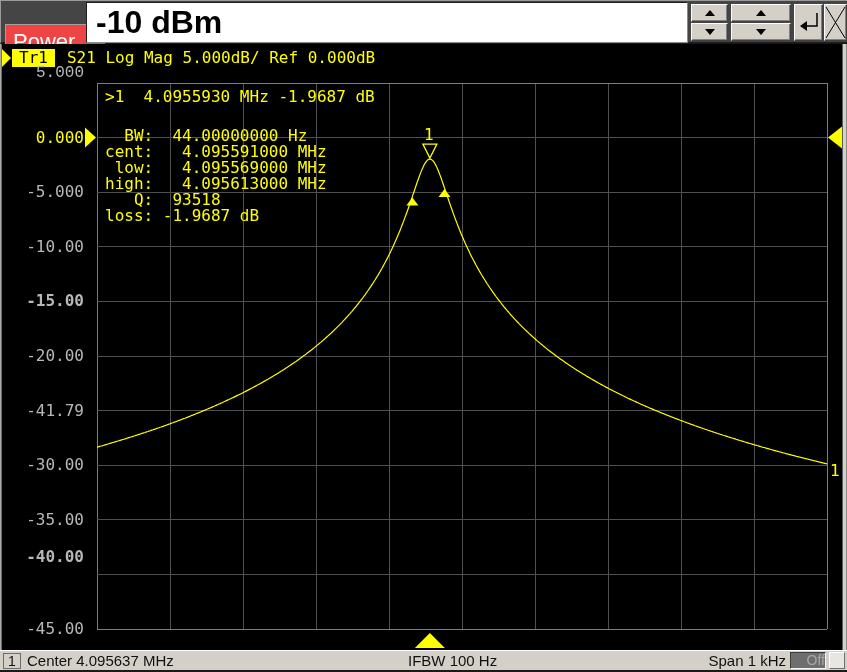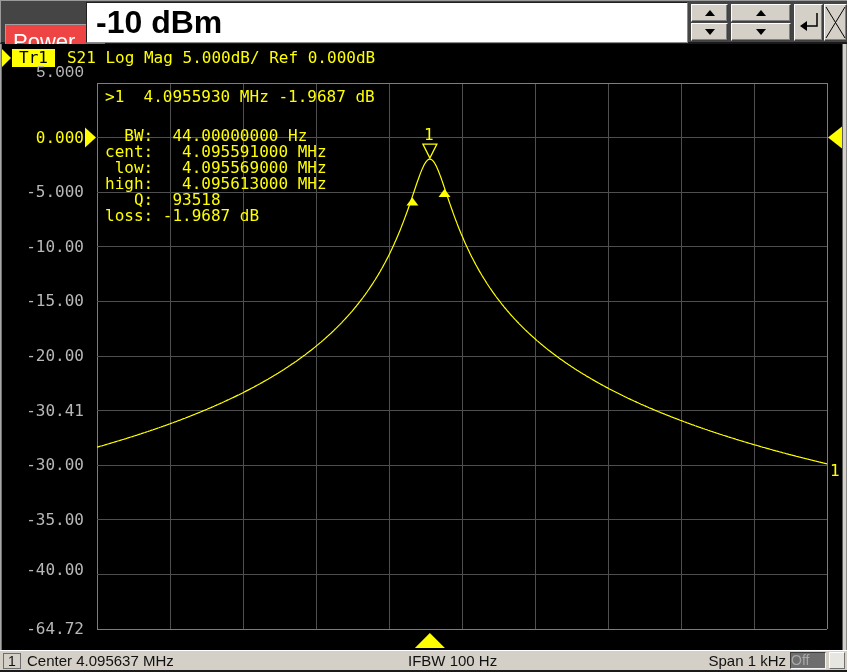--- a/index.html
+++ b/index.html
@@ -78,21 +78,21 @@
   .chan {
     position:absolute; left:3px; top:2px; width:18px; height:16px;
     border:1px solid #6e6e6e; background:#d4d0c8; text-align:center;
     line-height:14px; font-size:14px;
   }
   .sb-center { position:absolute; left:27px;  top:1px; line-height:18px; }
   .sb-ifbw   { position:absolute; left:408px; top:1px; line-height:18px; }
   .sb-span   { position:absolute; right:61px; top:1px; line-height:18px; }
   .sb-off {
     position:absolute; left:790px; top:1px; width:36px; height:17px;
-    background:#6e6e6e; color:#a8a8a8; text-align:left; line-height:15px; font-size:14px;
+    background:#6e6e6e; color:#a8a8a8; text-align:right; line-height:15px; font-size:14px;
     border-top:1px solid #3c3c3c; border-left:1px solid #3c3c3c;
     border-right:1px solid #f4f4f4; border-bottom:1px solid #f4f4f4;
   }
   .sb-blank {
     position:absolute; left:829px; top:1px; width:16px; height:17px;
     background:#e8e6e0;
     border-top:1px solid #fff; border-left:1px solid #fff;
     border-right:1px solid #707070; border-bottom:1px solid #707070;
   }
 </style>
@@ -182,27 +182,27 @@
  low:   4.095569000 MHz
 high:   4.095613000 MHz
    Q:  93518
 loss: -1.9687 dB</pre>
 
   <div class="yticks" id="yticks">
       <div class="ytick" style="top: 64px; font-family: Liberation Mono, monospace;">5.000</div>
       <div class="ytick ref" style="top: 128.6px;">0.000</div>
       <div class="ytick" style="top: 183.2px;">-5.000</div>
       <div class="ytick" style="top: 237.8px;">-10.00</div>
-      <div class="ytick" style="top: 292.4px;">-15.00</div>
+      <div class="ytick" style="top: 292.4px; font-weight: bold;">-15.00</div>
       <div class="ytick" style="top: 347px;">-20.00</div>
-      <div class="ytick" style="top: 401.6px;">-30.41</div>
+      <div class="ytick" style="top: 401.6px;">-41.79</div>
       <div class="ytick" style="top: 456.2px;">-30.00</div>
       <div class="ytick" style="top: 510.8px;">-35.00</div>
-      <div class="ytick" style="top: 561px;">-40.00</div>
-      <div class="ytick" style="top: 620px;">-64.72</div>
+      <div class="ytick" style="top: 548px; font-weight: bold;">-40.00</div>
+      <div class="ytick" style="top: 620px;">-45.00</div>
     </div>
 
   <div class="statusbar">
     <span class="chan">1</span>
     <span class="sb-center">Center 4.095637 MHz</span>
     <span class="sb-ifbw">IFBW 100 Hz</span>
     <span class="sb-span">Span 1 kHz</span>
     <span class="sb-off">Off</span>
     <span class="sb-blank"></span>
   </div>

